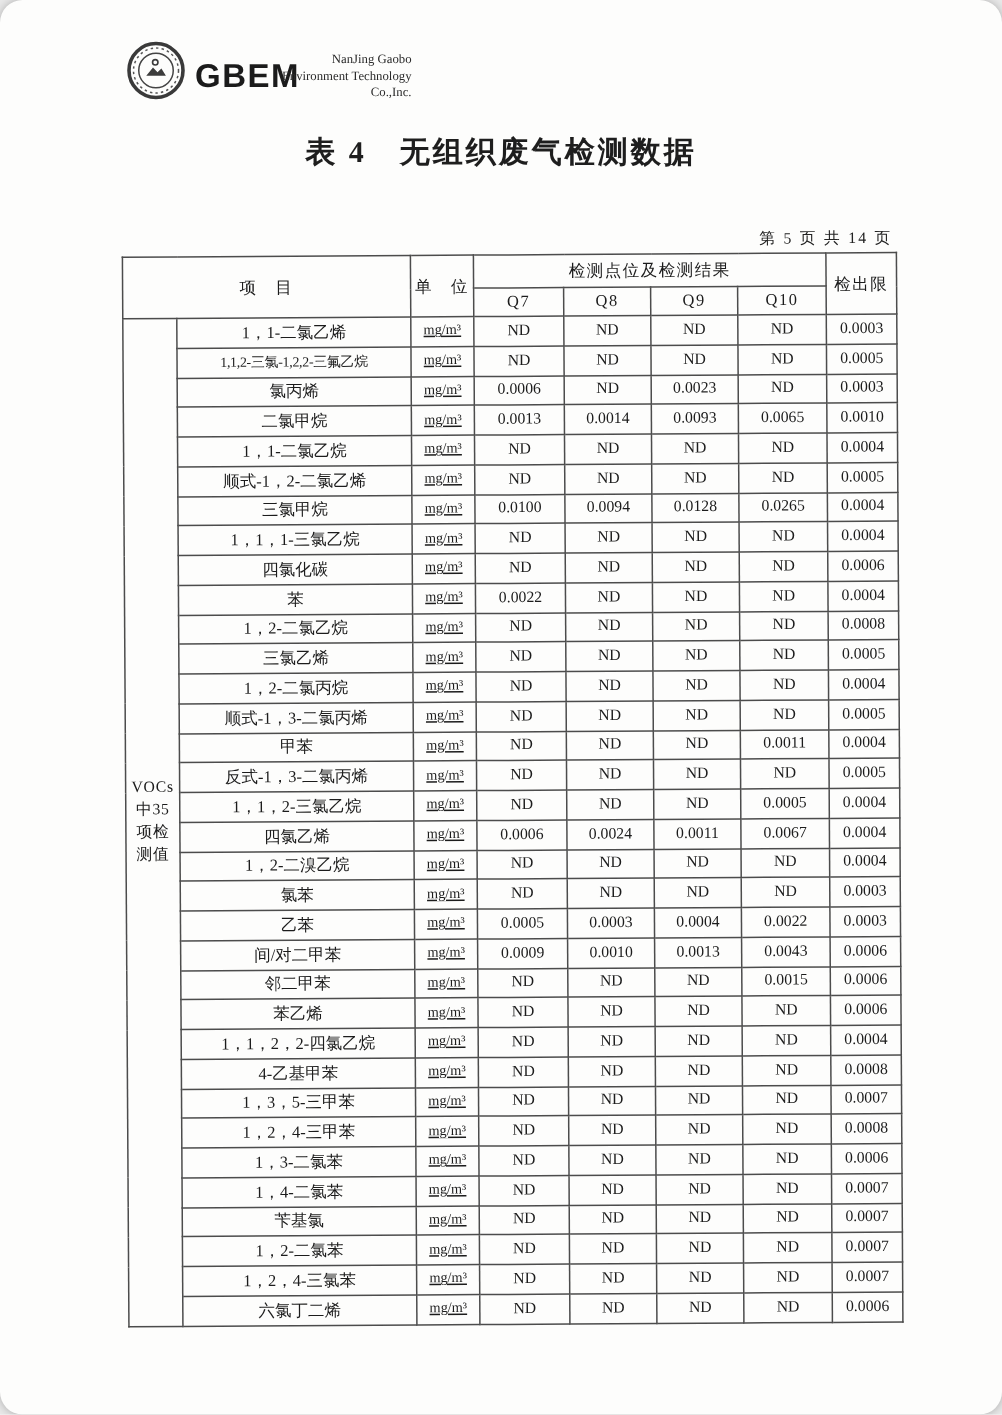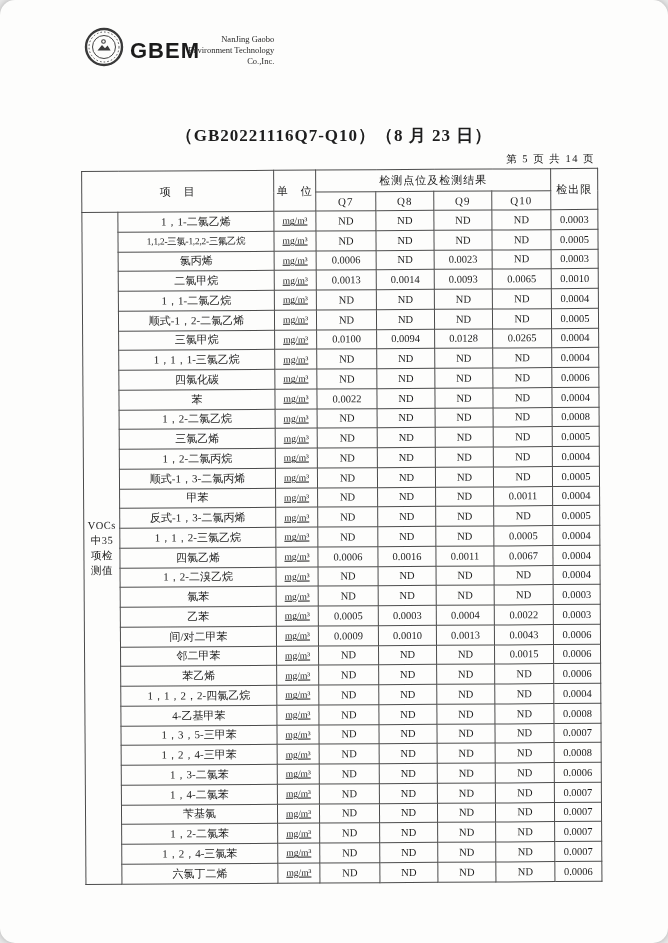--- a/index.html
+++ b/index.html
@@ -80,21 +80,21 @@
     <path d="M13.5 23.5 l4.5 -5.5 l3 3.2 l2.6 -2.6 l3 4.9 z" fill="#3c3c3c"></path>
     <circle cx="19.5" cy="14.5" r="1.8" fill="none" stroke="#3c3c3c" stroke-width="1.1"></circle>
   </svg>
   <div class="gbem">GBEM</div>
   <div class="company">
     <div>NanJing Gaobo</div>
     <div>Environment Technology</div>
     <div>Co.,Inc.</div>
   </div>
 
-  <div class="subtitle">（GB20221116Q7-Q10）（8 月 23 日）</div>
+  <div class="title">表 4　无组织废气检测数据</div>
 
   <div class="table-area">
     <div class="page-indicator">第 5 页 共 14 页</div>
     <table class="voc">
       <colgroup>
         <col style="width:36px">
           <col style="width:156px">
           <col style="width:42px">
         <col style="width:60px">
           <col style="width:58px">
@@ -273,21 +273,21 @@
             <td class="val">ND</td>
             <td class="val">ND</td>
             <td class="val">ND</td>
             <td class="val">0.0005</td>
             <td class="val">0.0004</td>
           </tr>
           <tr>
             <td class="name">四氯乙烯</td>
             <td class="unit">mg/m³</td>
             <td class="val">0.0006</td>
-            <td class="val">0.0016</td>
+            <td class="val">0.0024</td>
             <td class="val">0.0011</td>
             <td class="val">0.0067</td>
             <td class="val">0.0004</td>
           </tr>
           <tr>
             <td class="name">1，2-二溴乙烷</td>
             <td class="unit">mg/m³</td>
             <td class="val">ND</td>
             <td class="val">ND</td>
             <td class="val">ND</td>

